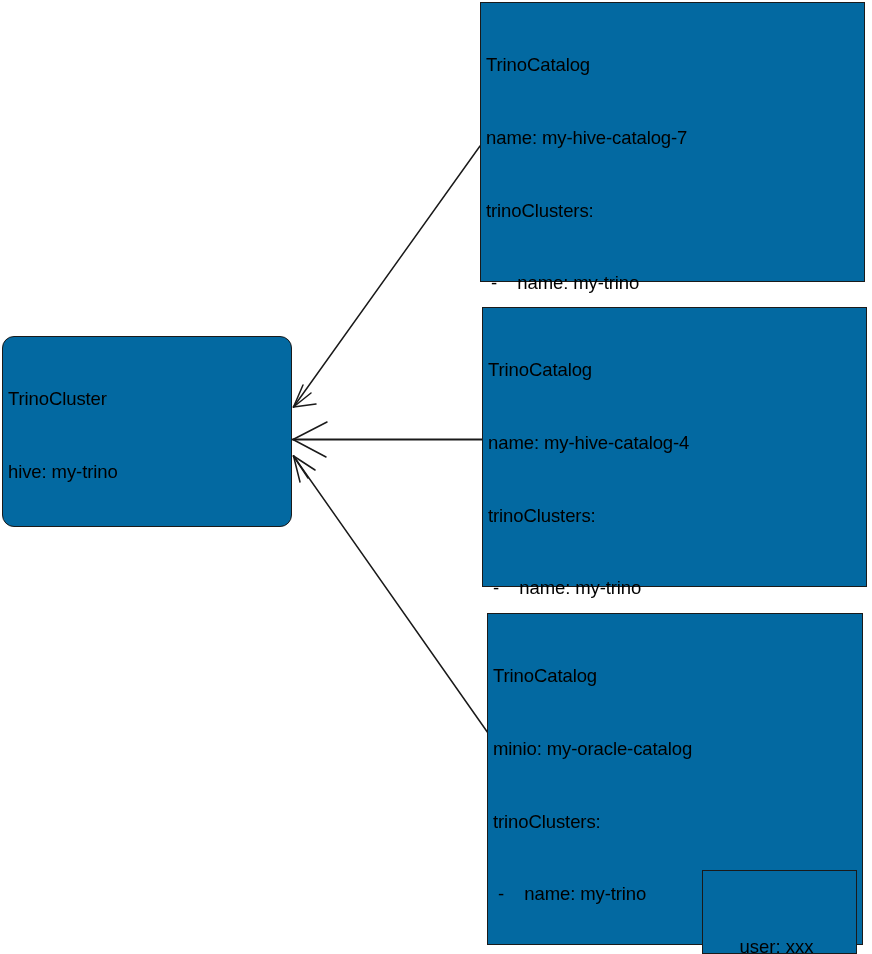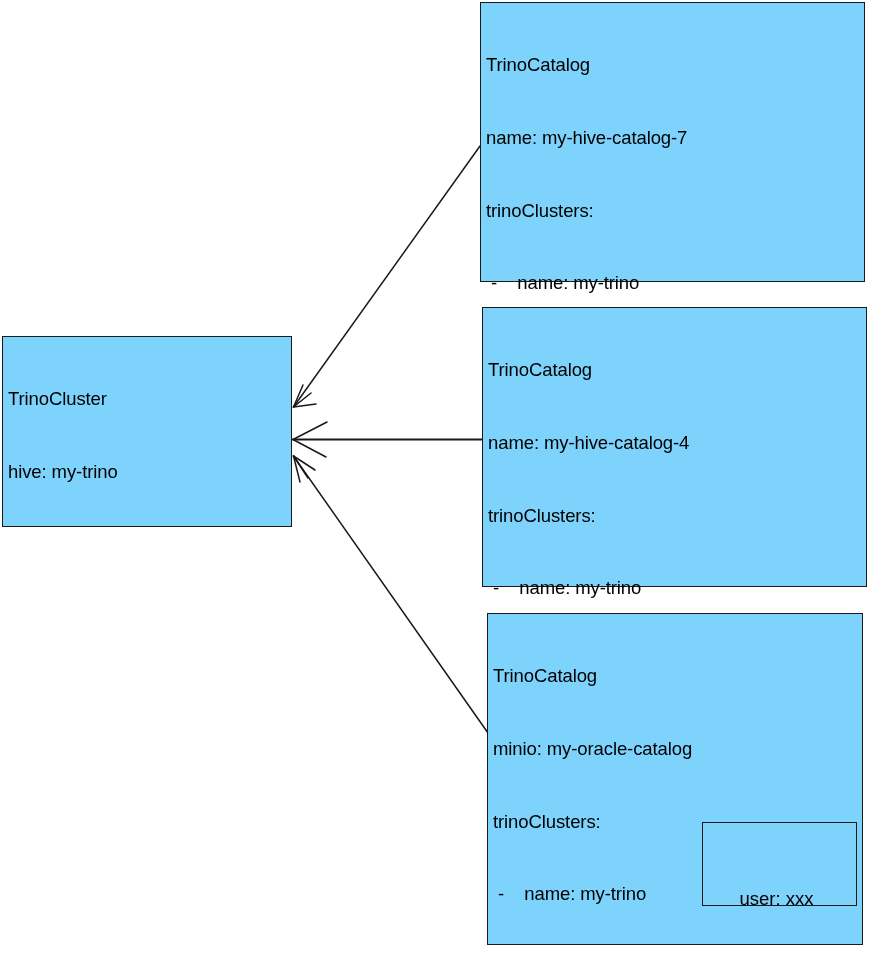--- a/index.html
+++ b/index.html
@@ -25,21 +25,21 @@
     left: 0;
     top: 0;
     width: 872px;
     height: 954px;
     pointer-events: none;
   }
   .node {
     position: absolute;
     box-sizing: border-box;
     border: 1.6px solid #1a1a1a;
-    background: #7dd3fc;
+    background: #0369a1;
   }
   .node-text {
     position: absolute;
     left: 5px;
     top: 2px;
     right: 3px;
     font-size: 18.5px;
     line-height: 24.2px;
     white-space: pre;
     color: #000000;
@@ -49,20 +49,21 @@
     display: block;
     white-space: pre;
   }
 
   
   #cluster-node {
     left: 2px;
     top: 336px;
     width: 290px;
     height: 191px;
+    border-radius: 12px;
   }
   #catalog-node-1 {
     left: 480px;
     top: 2px;
     width: 385px;
     height: 280px;
   }
   #catalog-node-2 {
     left: 482px;
     top: 307px;
@@ -70,21 +71,21 @@
     height: 280px;
   }
   #catalog-node-3 {
     left: 487px;
     top: 613px;
     width: 376px;
     height: 332px;
   }
   #secret-node {
     left: 702px;
-    top: 822px;
+    top: 870px;
     width: 155px;
     height: 84px;
     border: 1.7px solid #1a1a1a;
   }
   #secret-node .secret-text {
     position: absolute;
     left: 0;
     right: 6px;
     top: 13px;
     text-align: center;

